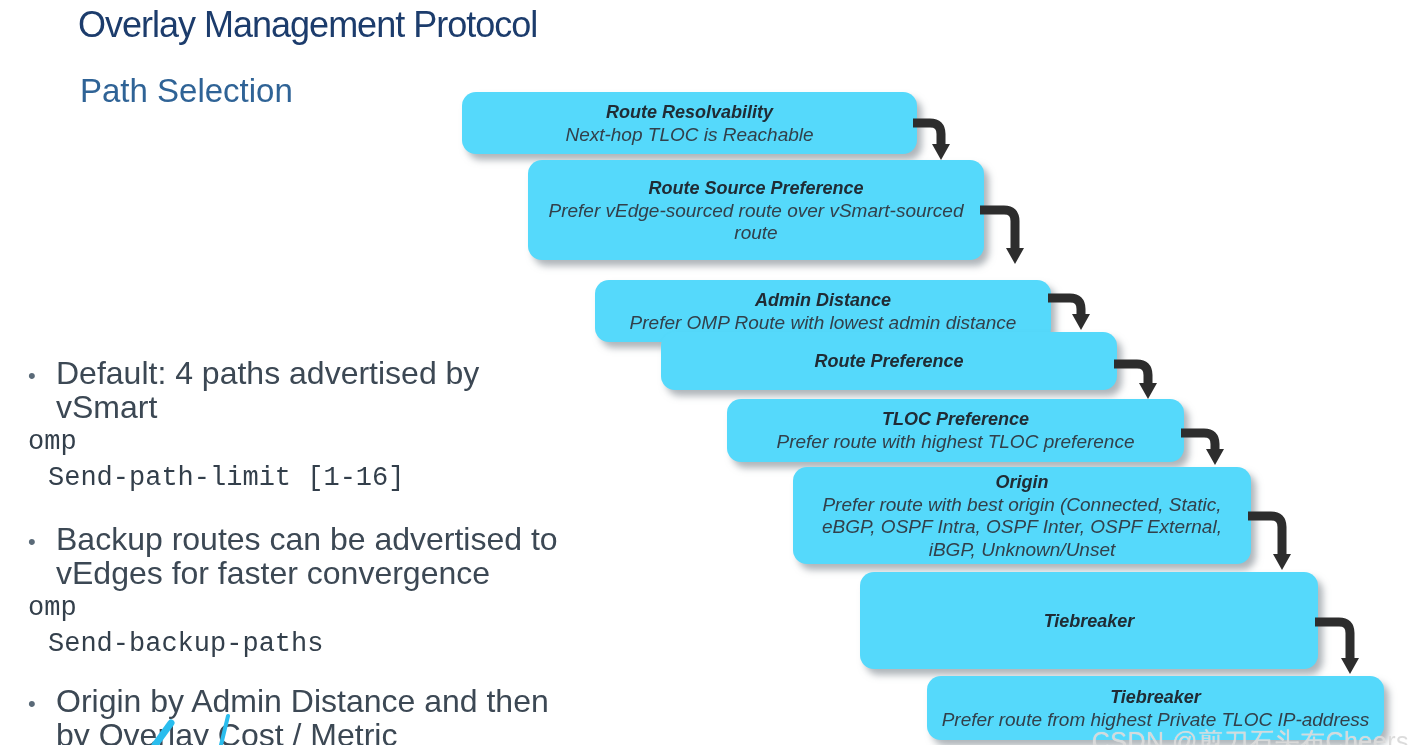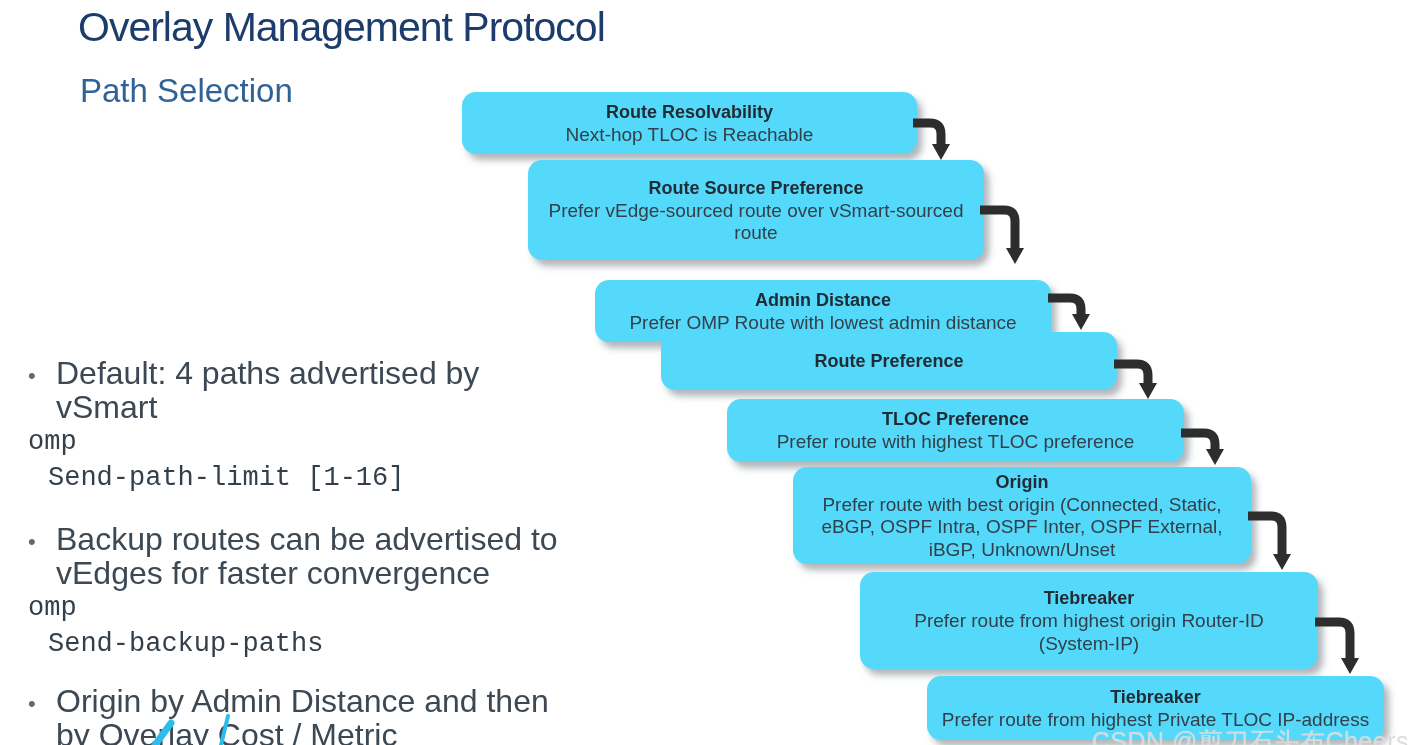--- a/index.html
+++ b/index.html
@@ -3,21 +3,21 @@
 <meta charset="utf-8">
 <style>
   html,body{margin:0;padding:0;background:#ffffff;}
   .canvas{
     position:relative;width:1411px;height:745px;overflow:hidden;
     background:#ffffff;font-family:"Liberation Sans",sans-serif;
   }
   
   .slide-title{
     position:absolute;left:78px;top:4px;
-    font-size:41px;font-weight:400;letter-spacing:-1px;
+    font-size:36px;font-weight:400;letter-spacing:-1px;
     color:#1c3c6c;white-space:nowrap;
   }
   .slide-subtitle{
     position:absolute;left:80px;top:72px;
     font-size:33px;font-weight:400;color:#2f6396;white-space:nowrap;
   }
   
   .bullets{position:absolute;left:28px;top:356px;width:560px;color:#3c4854;}
   .bullet-row{display:flex;font-size:32px;line-height:34px;}
   .bullet-row .dot{width:28px;flex:0 0 28px;color:#5a6a78;}
@@ -31,20 +31,21 @@
   .gap2{margin-top:22px;}
   
   .fbox{
     position:absolute;
     background:#55d9fb;
     border-radius:14px;
     box-shadow:5px 6px 7px rgba(110,120,130,.55);
     display:flex;flex-direction:column;justify-content:center;
     text-align:center;padding:4px 14px;box-sizing:border-box;
     color:#2c3942;
+    font-style:italic;
   }
   .fbox .btitle{font-size:18px;font-weight:700;color:#202c35;line-height:24px;}
   .fbox .bbody{font-size:19px;line-height:22.5px;color:#32404b;}
   
   .overlay{position:absolute;left:0;top:0;pointer-events:none;z-index:5;}
   
   .watermark{
     position:absolute;right:2px;top:701px;z-index:10;
     font-size:25px;letter-spacing:.5px;white-space:nowrap;
     color:rgba(216,216,216,.92);
@@ -101,21 +102,20 @@
     <div class="fbox" style="left:727px;top:399px;width:457px;height:63px;">
       <div class="btitle">TLOC Preference</div>
       <div class="bbody">Prefer route with highest TLOC preference</div>
     </div>
     <div class="fbox" style="left:793px;top:467px;width:458px;height:97px;">
       <div class="btitle">Origin</div>
       <div class="bbody">Prefer route with best origin (Connected, Static, eBGP, OSPF Intra, OSPF Inter, OSPF External, iBGP, Unknown/Unset</div>
     </div>
     <div class="fbox" style="left:860px;top:572px;width:458px;height:97px;">
       <div class="btitle">Tiebreaker</div>
-      <div class="bbody">Prefer route from highest origin Router-ID (System-IP)</div>
     </div>
     <div class="fbox" style="left:927px;top:676px;width:457px;height:64px;">
       <div class="btitle">Tiebreaker</div>
       <div class="bbody">Prefer route from highest Private TLOC IP-address</div>
     </div>
   </div>
 
   <svg class="overlay" width="1411" height="745" viewBox="0 0 1411 745">
     <defs>
       <marker id="ah" markerUnits="userSpaceOnUse" markerWidth="20" markerHeight="22" refX="2" refY="10" orient="auto">

